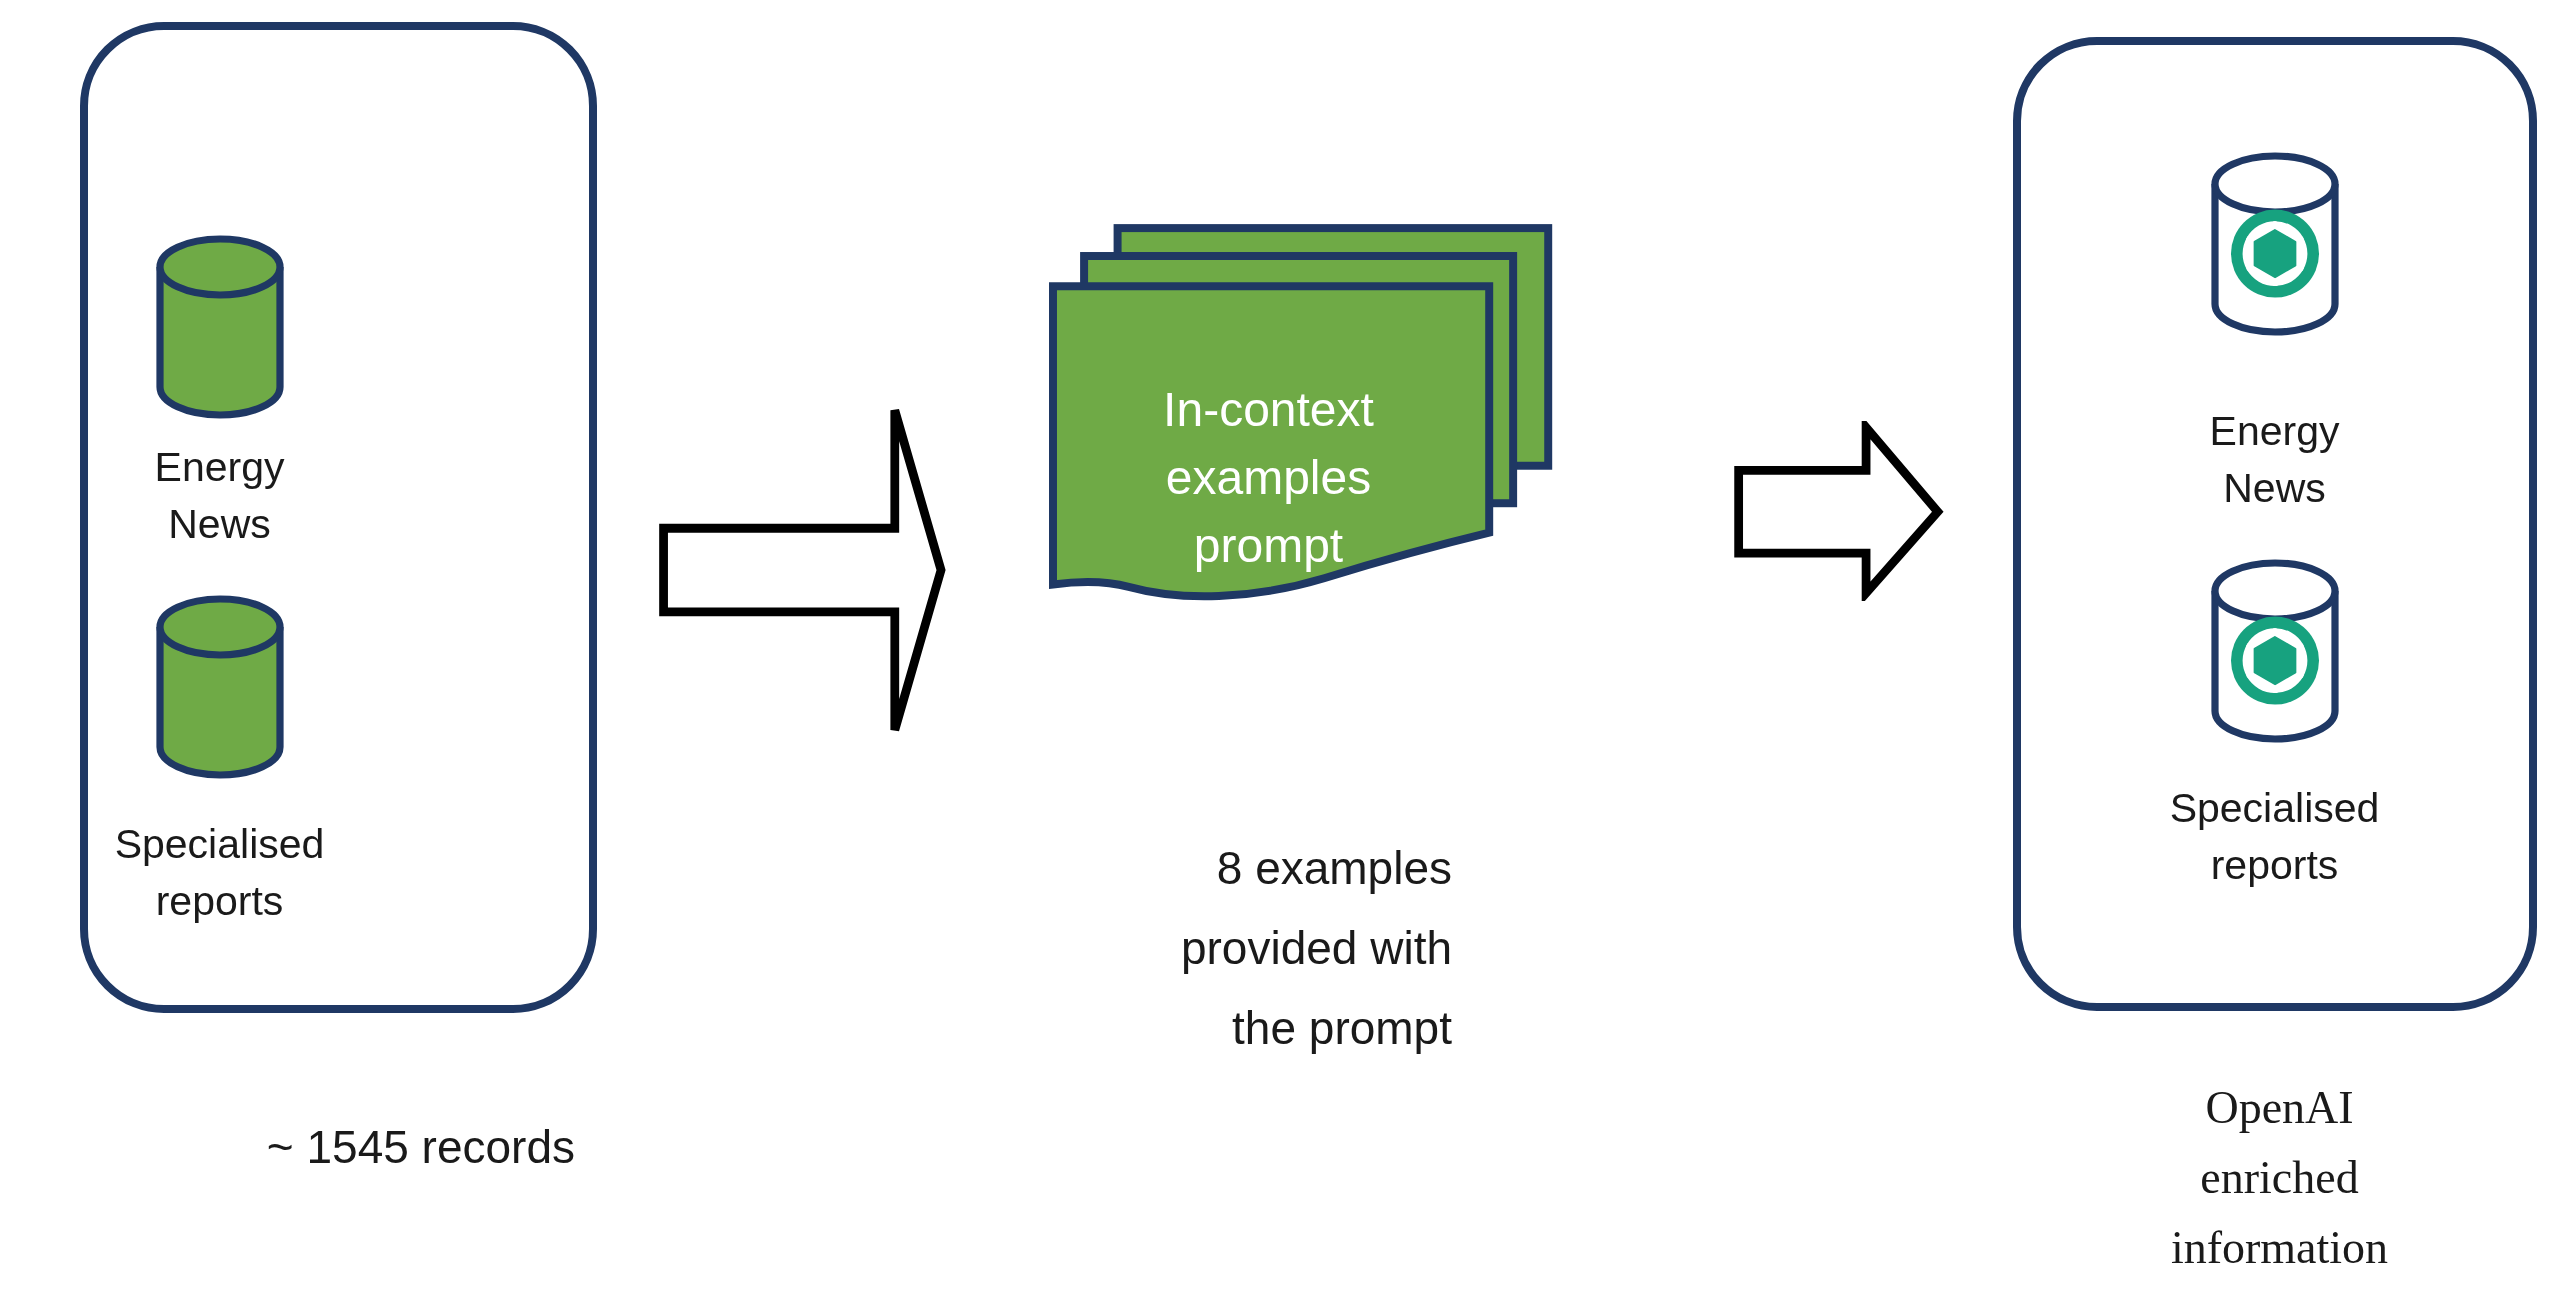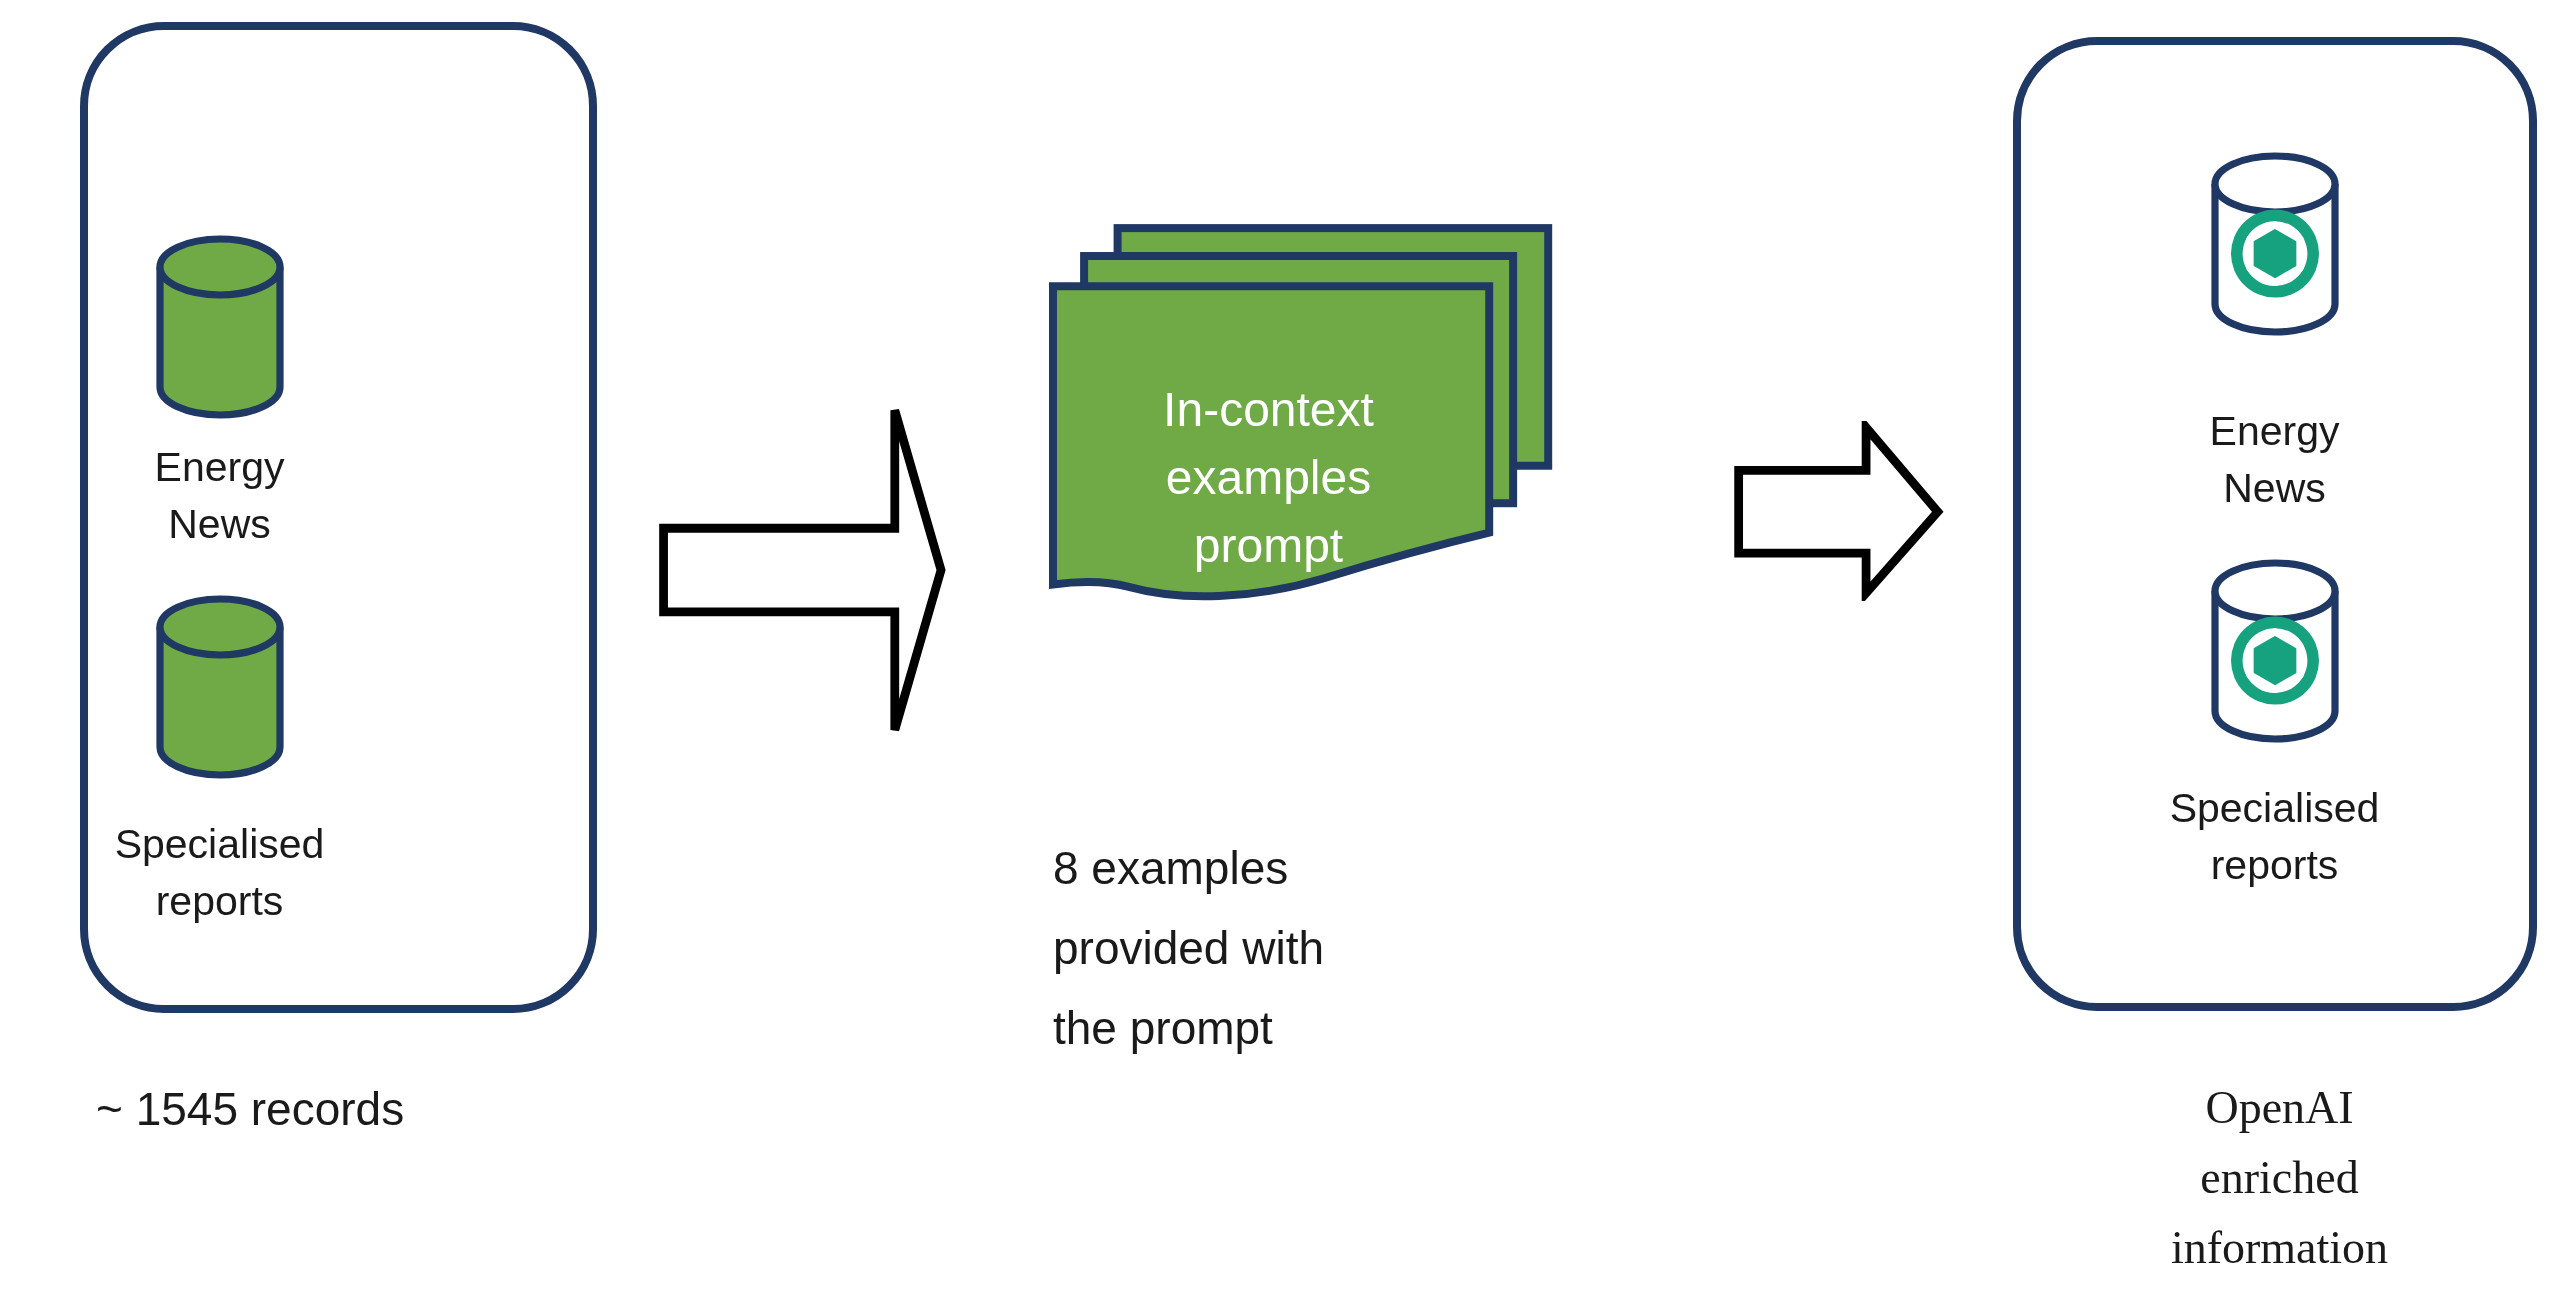--- a/index.html
+++ b/index.html
@@ -30,40 +30,41 @@
   .caption{
     position:absolute;
     text-align:center;
     white-space:pre-line;
     font-size:46px;
     line-height:70px;
     color:var(--c-text,#1a1a1a);
   }
   .caption-mid{
     position:absolute;
-    text-align:left;
+    text-align:right;
     white-space:pre-line;
     font-size:46px;
     line-height:80px;
     color:var(--c-text,#1a1a1a);
   }
   .doc-text{
     position:absolute;
     text-align:center;
     white-space:pre-line;
     font-size:48px;
     line-height:68px;
     color:var(--c-doc_text,#fff);
   }
   .records{
     position:absolute;
-    text-align:left;
+    text-align:right;
     font-size:46px;
     line-height:56px;
     color:var(--c-text,#1a1a1a);
+    margin-top:38px;
   }
   svg{display:block;}
 </style>
 </head>
 <body>
 
 <div class="canvas">
 
   <div class="panel" style="left:80px;top:22.3px;width:517px;height:991px;"></div>
 

